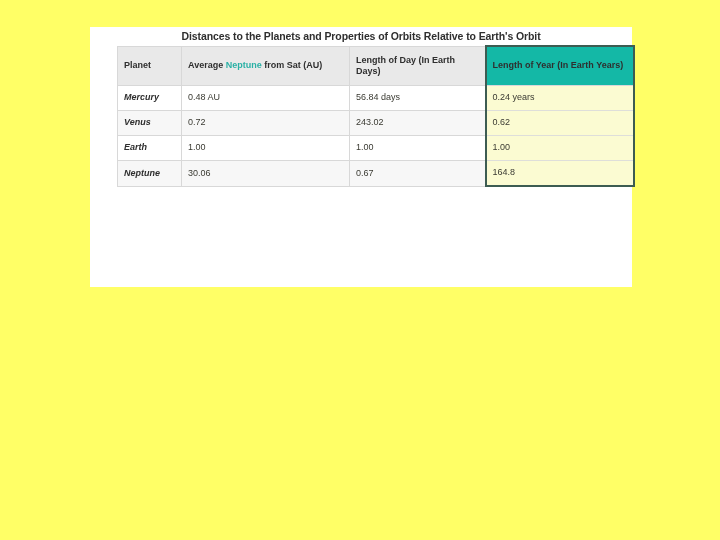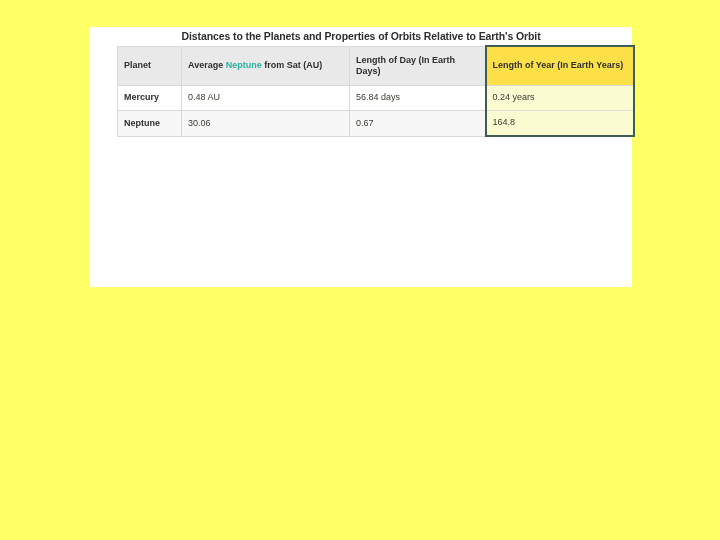--- a/index.html
+++ b/index.html
@@ -77,28 +77,29 @@
   table.planets tbody td {
     height: 16px;
     background: #ffffff;
   }
   table.planets tbody tr.alt td {
     background: #f7f7f7;
   }
   td.planet-name {
     font-weight: bold;
     color: #2f2f2f;
+    font-style: italic;
   }
   
   .link-word {
     color: #2ab0a5;
   }
   
   table.planets thead th.sel {
-    background: #fde047;
+    background: #14b8a6;
     border-left: 2px solid #3d5c52;
     border-right: 2px solid #3d5c52;
     border-top: 2px solid #3d5c52;
   }
   table.planets tbody td.sel {
     background: #fbfbd2 !important;
     border-left: 2px solid #3d5c52;
     border-right: 2px solid #3d5c52;
     border-top-color: #dededa;
     border-bottom-color: #dededa;
@@ -134,20 +135,32 @@
           </tr>
         </thead>
         <tbody>
           <tr>
             <td class="planet-name">Mercury</td>
             <td>0.48 AU</td>
             <td>56.84 days</td>
             <td class="sel">0.24 years</td>
           </tr>
           <tr class="alt">
+            <td class="planet-name">Venus</td>
+            <td>0.72</td>
+            <td>243.02</td>
+            <td class="sel">0.62</td>
+          </tr>
+          <tr>
+            <td class="planet-name">Earth</td>
+            <td>1.00</td>
+            <td>1.00</td>
+            <td class="sel">1.00</td>
+          </tr>
+          <tr class="alt">
             <td class="planet-name">Neptune</td>
             <td>30.06</td>
             <td>0.67</td>
             <td class="sel">164.8</td>
           </tr>
         </tbody>
       </table>
     </div>
 
   </div>

